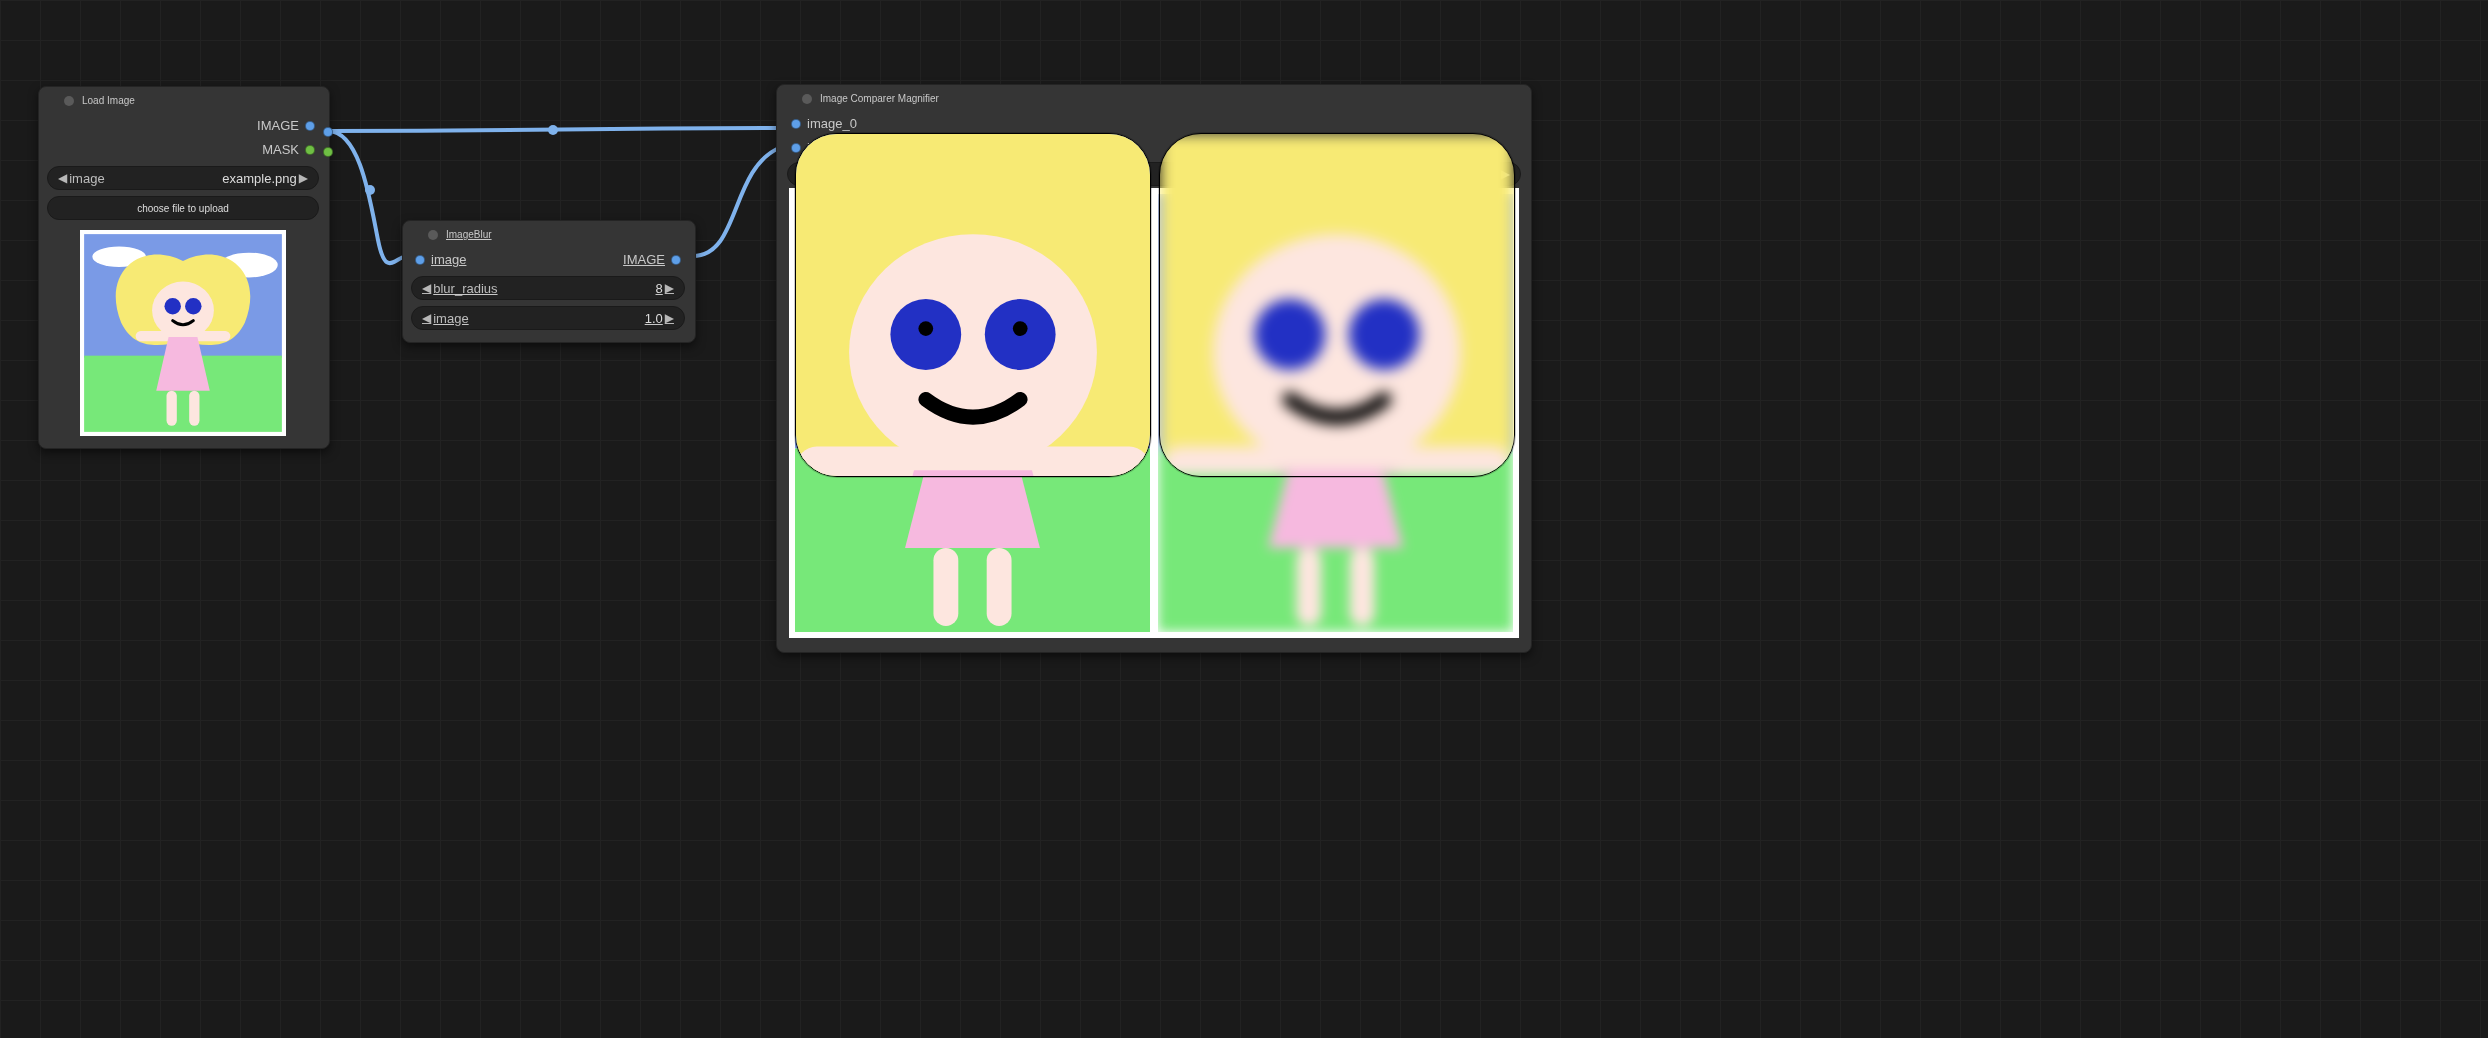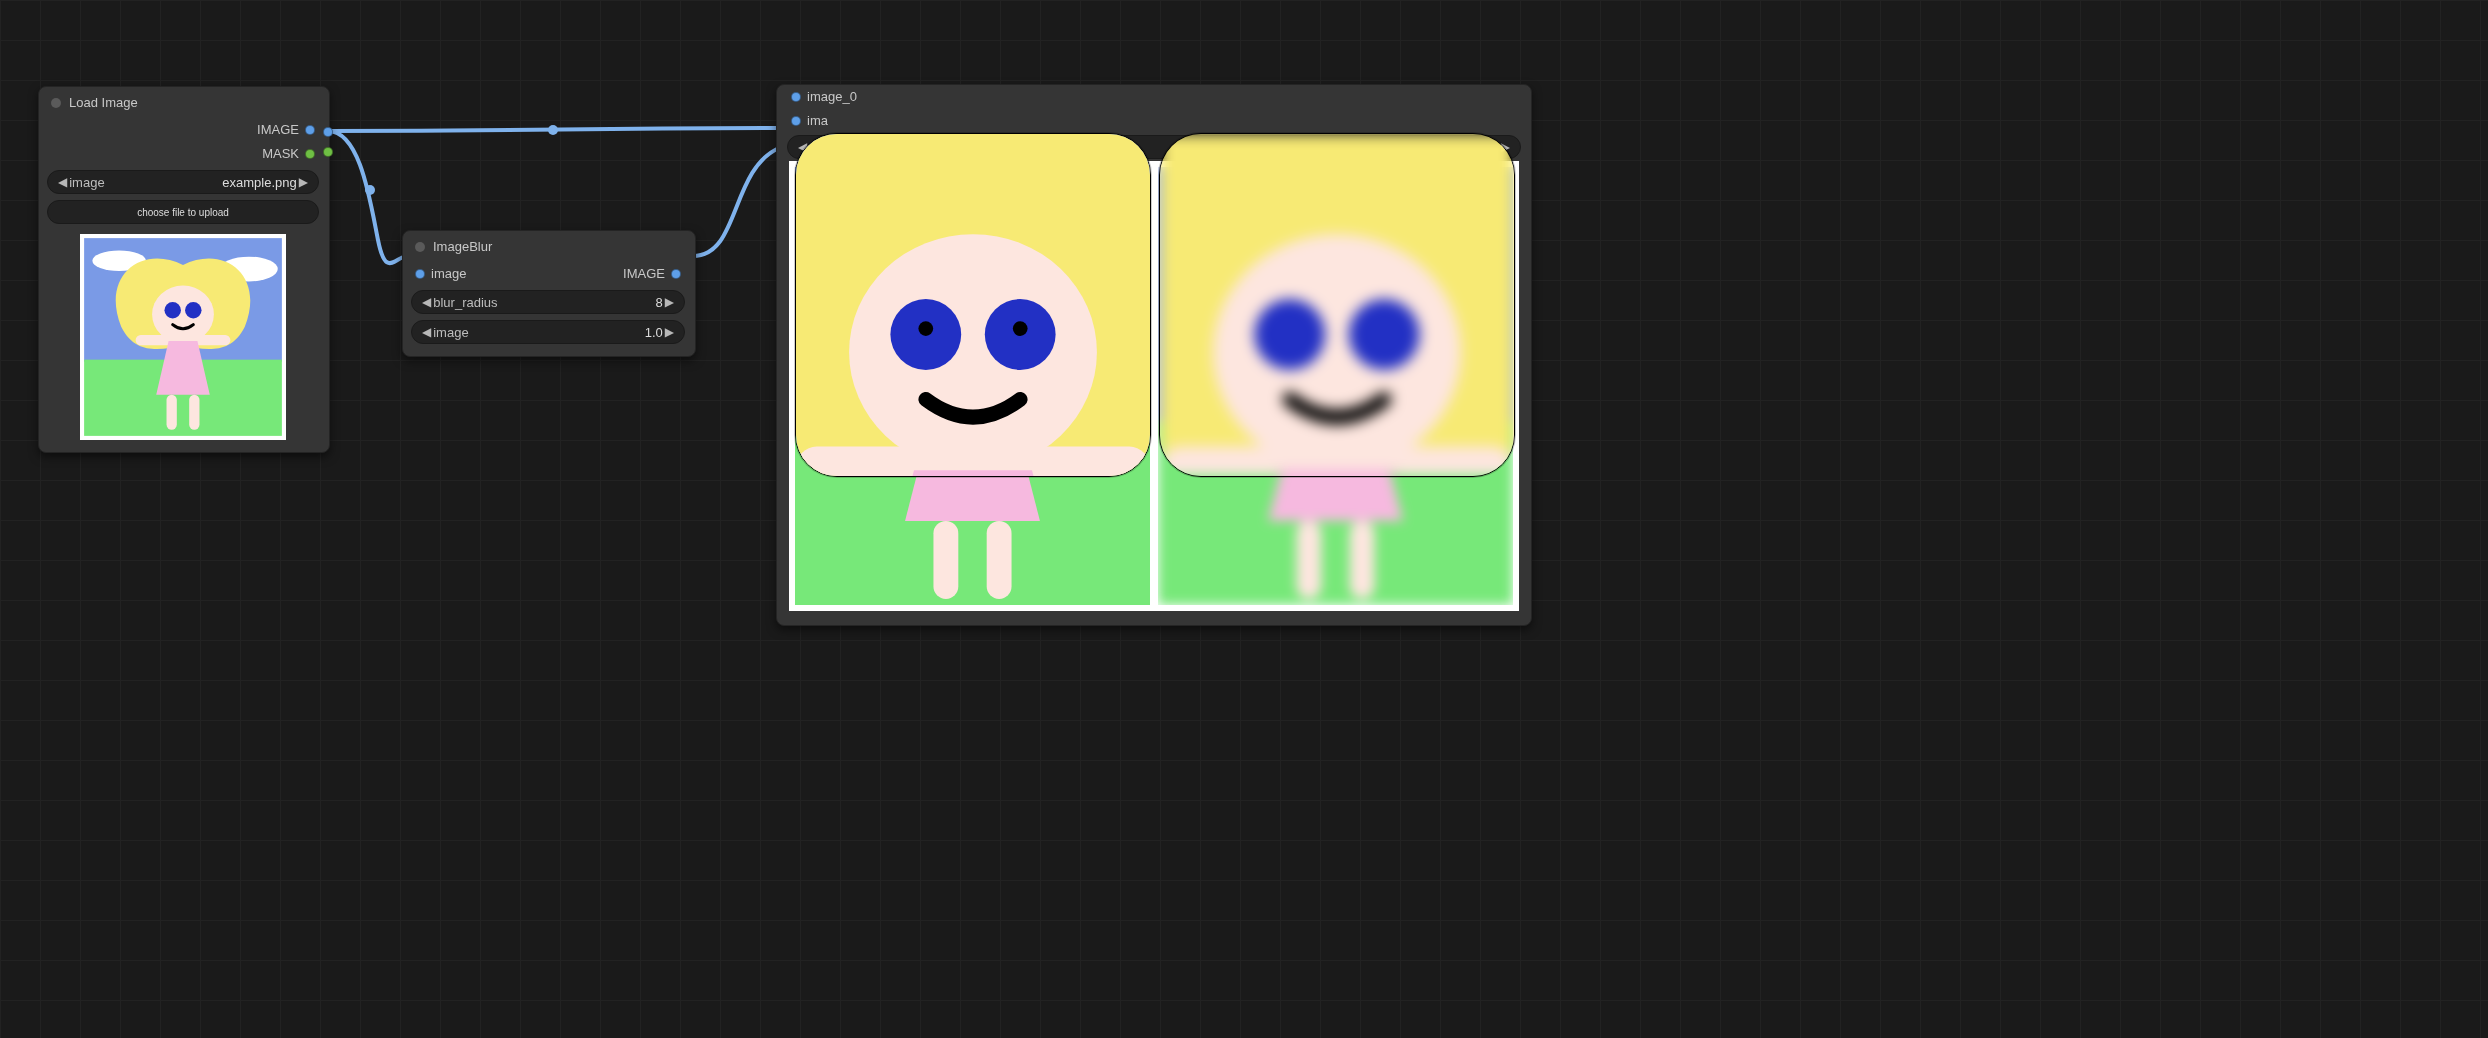--- a/index.html
+++ b/index.html
@@ -40,21 +40,22 @@
     position:absolute;
     background:var(--node-bg);
     border:1px solid var(--node-border);
     border-radius:8px;
     box-shadow:0 4px 10px rgba(0,0,0,.5);
   }
   .node-header{
     display:flex;align-items:center;gap:8px;
     padding:8px 12px;
     color:var(--text);
-    font-size:13px;
+    font-size:10px;
+    margin-left:13px;
   }
   .node-header .dot{width:10px;height:10px;border-radius:50%;background:#5a5a5a;}
   .node-body{padding:2px 10px 12px 8px;}
   .ports-row{display:flex;justify-content:space-between;padding:0 4px;}
   .ports-left,.ports-right{display:flex;flex-direction:column;gap:4px;}
   .port{display:flex;align-items:center;gap:6px;font-size:13px;color:var(--text);line-height:20px;}
   .port .pin{width:10px;height:10px;border-radius:50%;background:var(--port-blue);border:1px solid rgba(0,0,0,.4);}
   .port.out{justify-content:flex-end;}
   .port.out .pin{order:2;}
   .port .lbl{white-space:nowrap;}
@@ -164,21 +165,21 @@
           <rect x="84" y="156" width="10" height="34" rx="5" fill="#fde6df"></rect>
           <rect x="106" y="156" width="10" height="34" rx="5" fill="#fde6df"></rect>
         </svg>
       </div>
     </div>
 
     <span class="port-abs" style="left:284px;top:40px;"></span>
     <span class="port-abs" style="left:284px;top:60px;background:#6fbf44;"></span>
   </div>
 
-  <div class="node" style="left:402px;top:230px;width:294px;">
+  <div class="node" style="left:402px;top:220px;width:294px;text-decoration:underline;">
     <div class="node-header">
       <span class="dot"></span>
       <span>ImageBlur</span>
     </div>
     <div class="node-body">
       <div class="ports-row">
         <div class="ports-left">
           <div class="port">
             <span class="pin"></span>
             <span class="lbl">image</span>
@@ -202,20 +203,24 @@
         <span class="arrow">◀</span>
         <span class="wlabel">image</span>
         <span style="flex:1"></span>
         <span class="wvalue">1.0</span>
         <span class="arrow">▶</span>
       </div>
     </div>
   </div>
 
   <div class="node" style="left:776px;top:84px;width:756px;">
+    <div class="node-header">
+      <span class="dot"></span>
+      <span>Image Comparer Magnifier</span>
+    </div>
     <div class="node-body" style="padding:2px 10px 2px 10px;">
       <div class="ports-row">
         <div class="ports-left">
           <div class="port">
             <span class="pin"></span>
             <span class="lbl">image_0</span>
           </div>
           <div class="port">
             <span class="pin"></span>
             <span class="lbl">ima</span>

